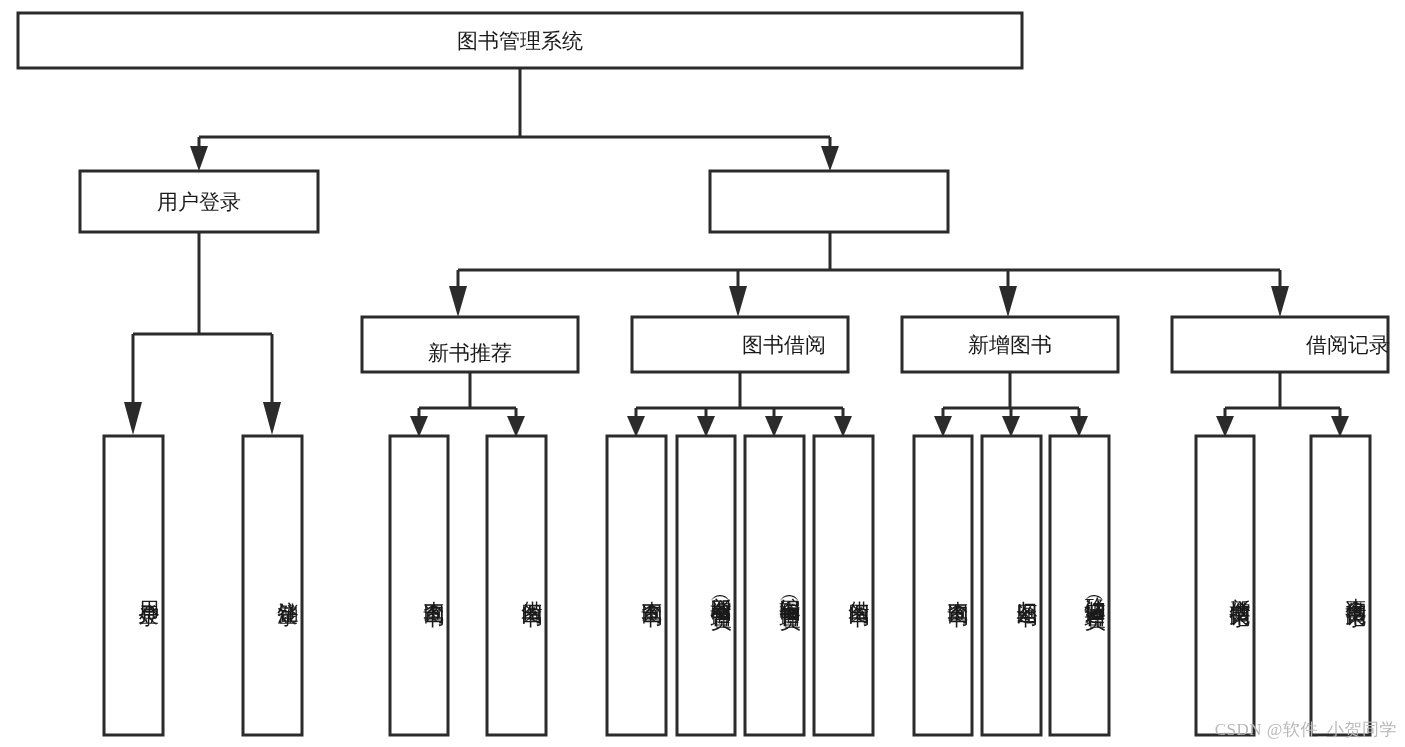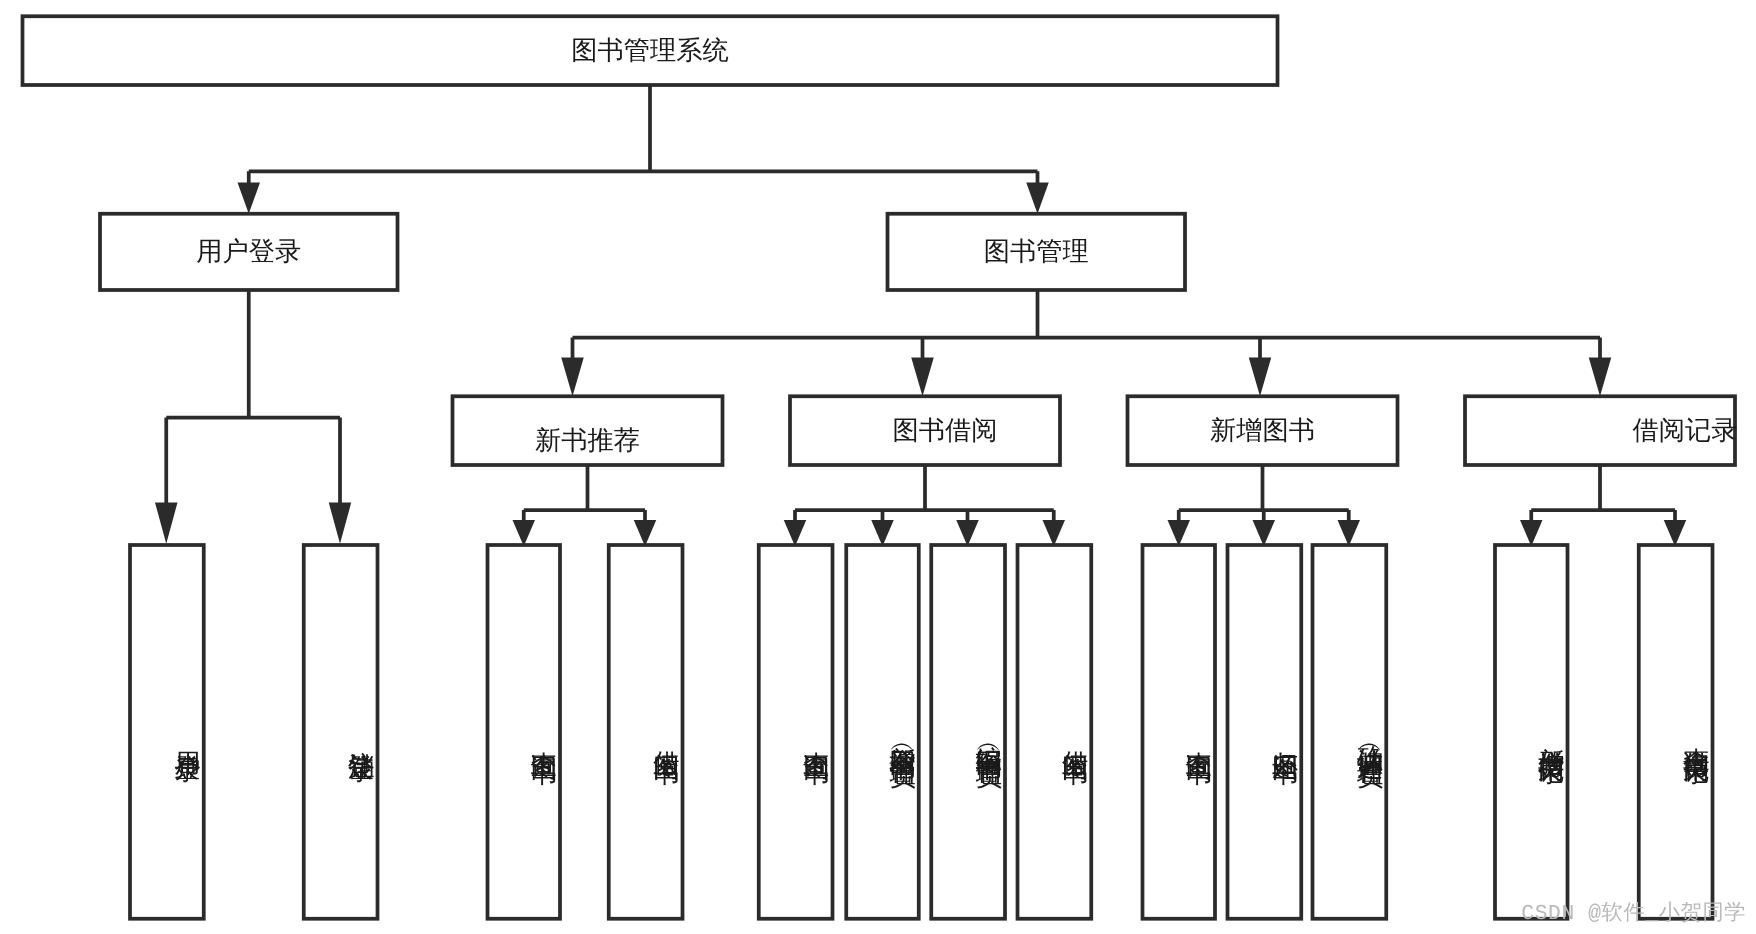--- a/index.html
+++ b/index.html
@@ -65,21 +65,21 @@
     justify-content: center;
     padding-top: 4px;
     box-sizing: border-box;
   }
   .watermark {
     position: absolute;
     right: 8px;
     bottom: 6px;
     font-size: 17px;
     color: #b9b9b9;
-    font-family: Liberation Mono, monospace;
+    font-family: Liberation Serif, serif;
     letter-spacing: 0.5px;
     white-space: nowrap;
   }
 </style>
 </head>
 <body>
 
 <div id="diagram-root">
 
   <svg class="canvas" viewBox="0 0 1405 747" xmlns="http://www.w3.org/2000/svg">
@@ -169,24 +169,23 @@
     <rect class="node-box" x="1050" y="436" width="59" height="299"></rect>
 
     <rect class="node-box" x="1196" y="436" width="58" height="299"></rect>
     <rect class="node-box" x="1311" y="436" width="59" height="299"></rect>
 
   </svg>
 
   <div class="node-label horiz" style="left:18px; top:13px; width:1004px; height:55px;">图书管理系统</div>
 
   <div class="node-label horiz" style="left:80px; top:171px; width:238px; height:61px;">用户登录</div>
-  <div class="node-label horiz" style="left:710px; top:171px; width:238px; height:61px;">图书管理</div>
 
   <div class="node-label horiz" style="left:362px; top:317px; width:216px; height:71px;">新书推荐</div>
-  <div class="node-label horiz" style="left:632px; top:317px; width:248px; height:55px;">图书借阅</div>
+  <div class="node-label horiz" style="left:632px; top:317px; width:248px; height:55px;padding-left:28px;">图书借阅</div>
   <div class="node-label horiz" style="left:902px; top:317px; width:216px; height:55px;">新增图书</div>
   <div class="node-label horiz" style="left:1236px; top:317px; width:224px; height:55px;">借阅记录</div>
 
   <div class="node-label vert" style="left:104px; top:511px; width:59px; height:150px;">用户登录</div>
   <div class="node-label vert" style="left:243px; top:511px; width:59px; height:150px;">注销登录</div>
 
   <div class="node-label vert" style="left:390px; top:511px; width:58px; height:150px;">查询图书</div>
   <div class="node-label vert" style="left:487px; top:511px; width:59px; height:150px;">借阅图书</div>
 
   <div class="node-label vert" style="left:607px; top:511px; width:59px; height:150px;">查询图书</div>

